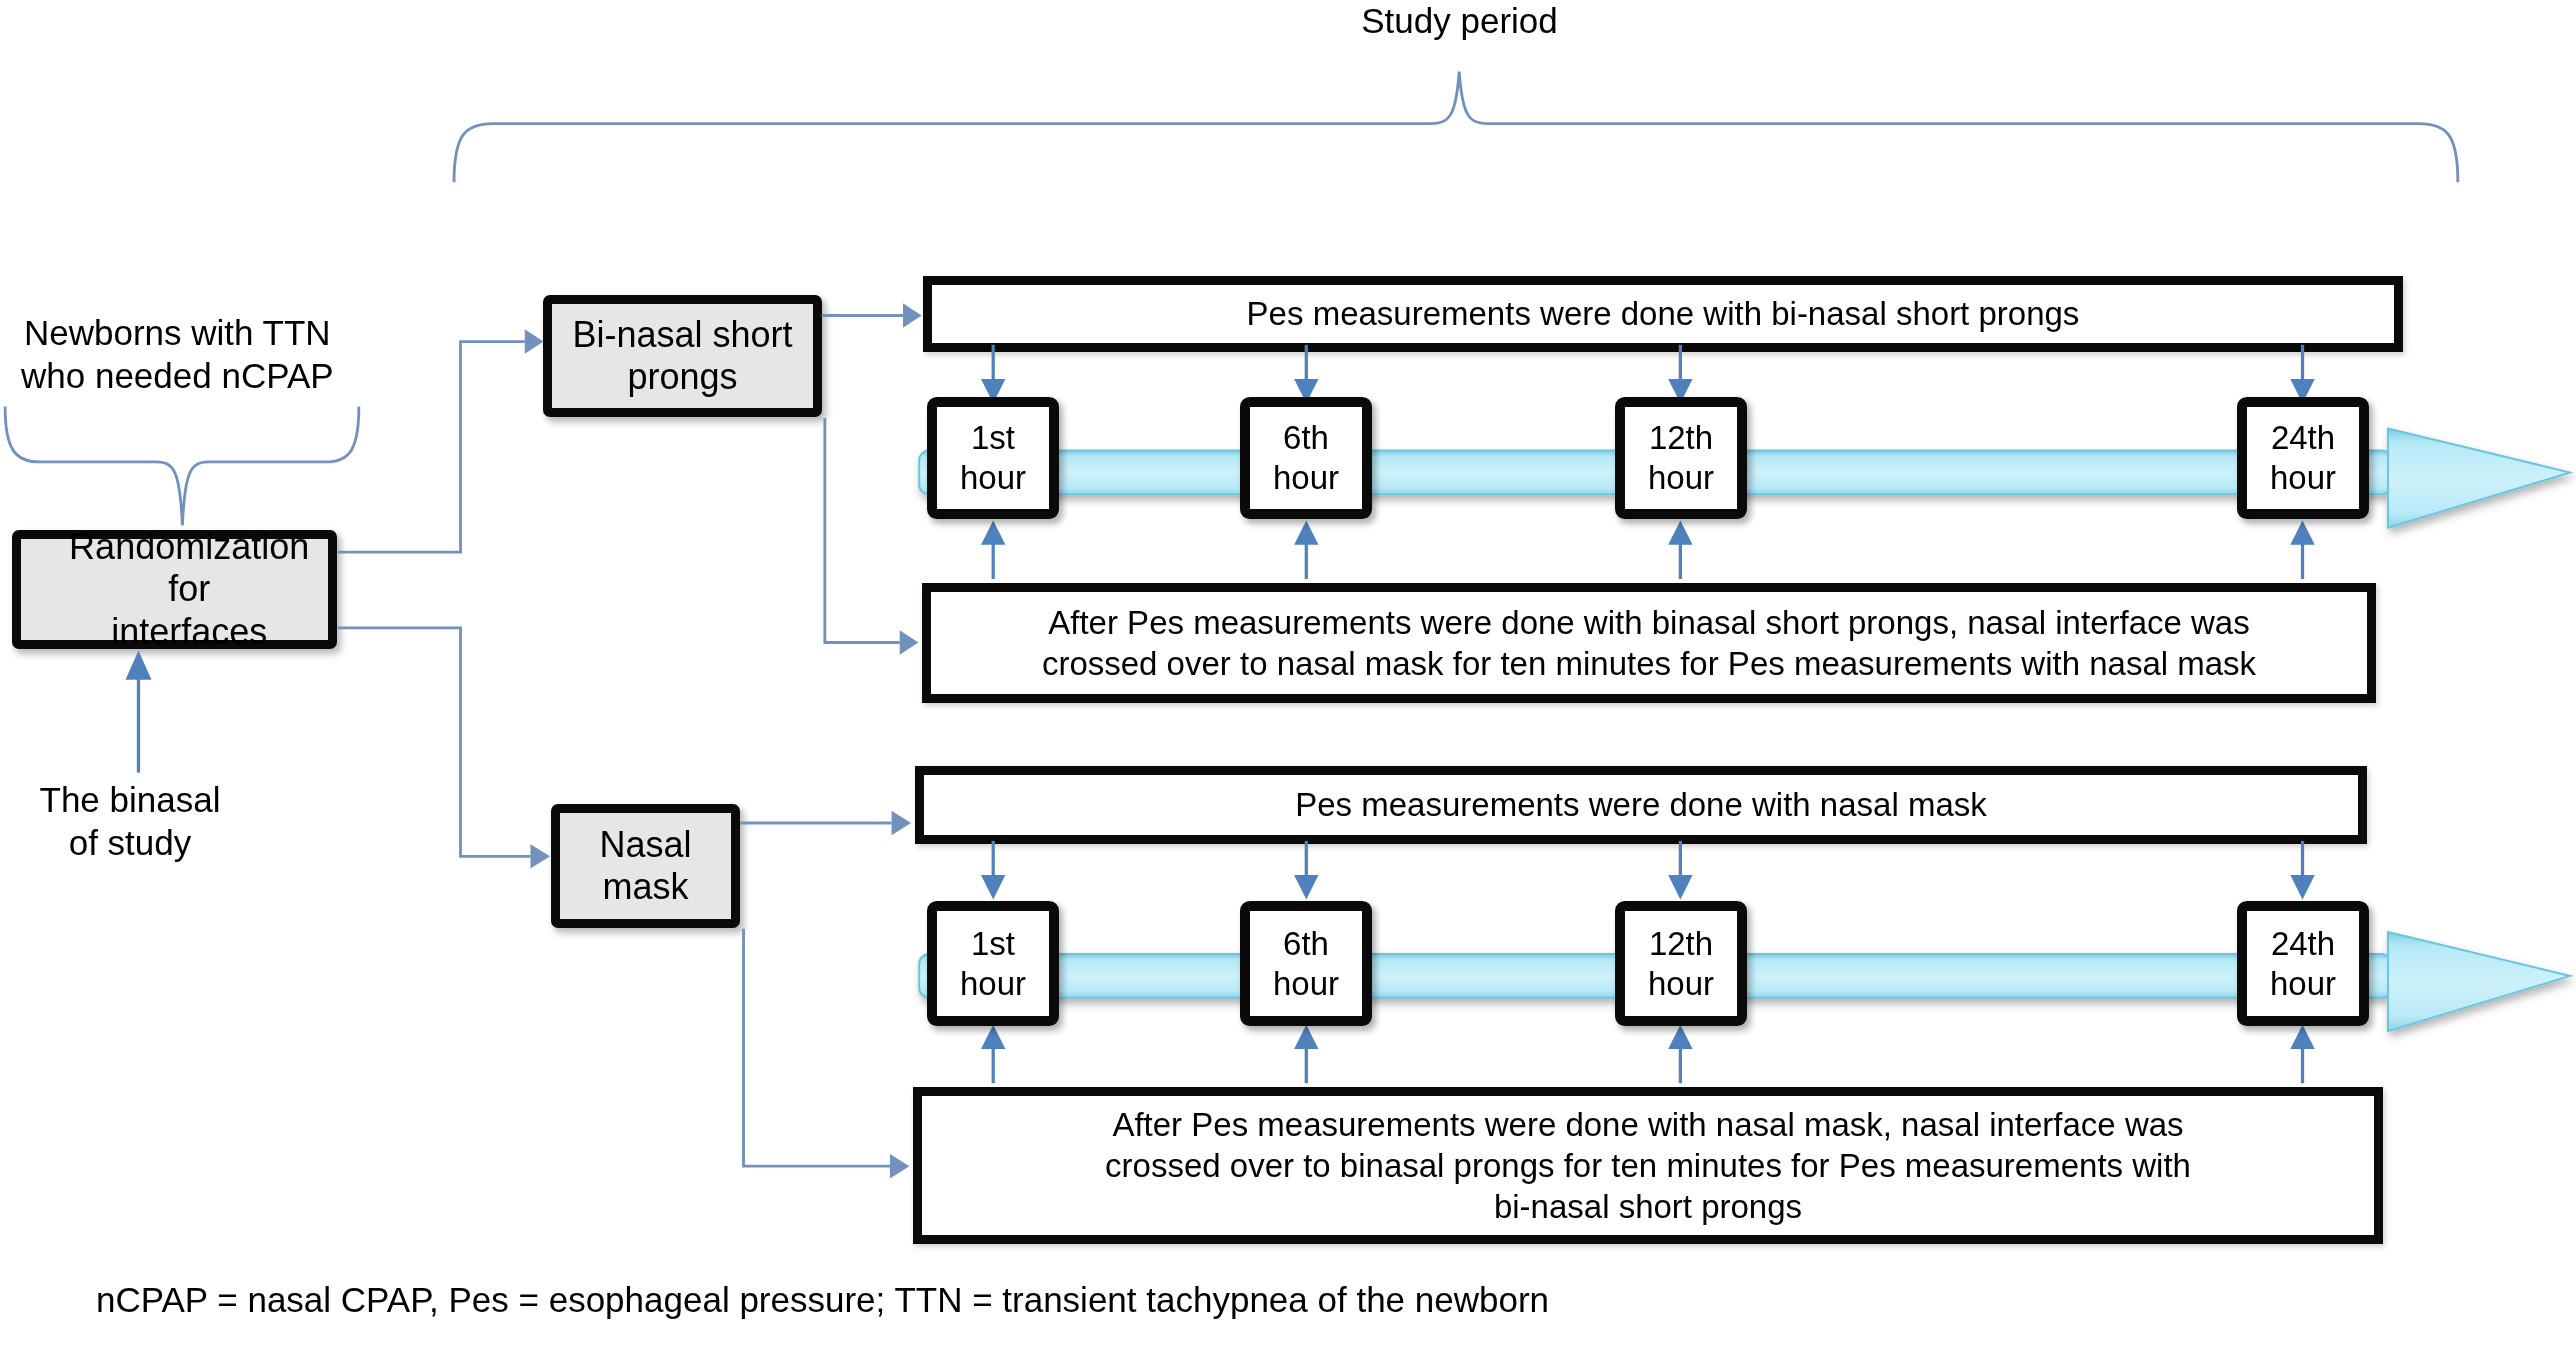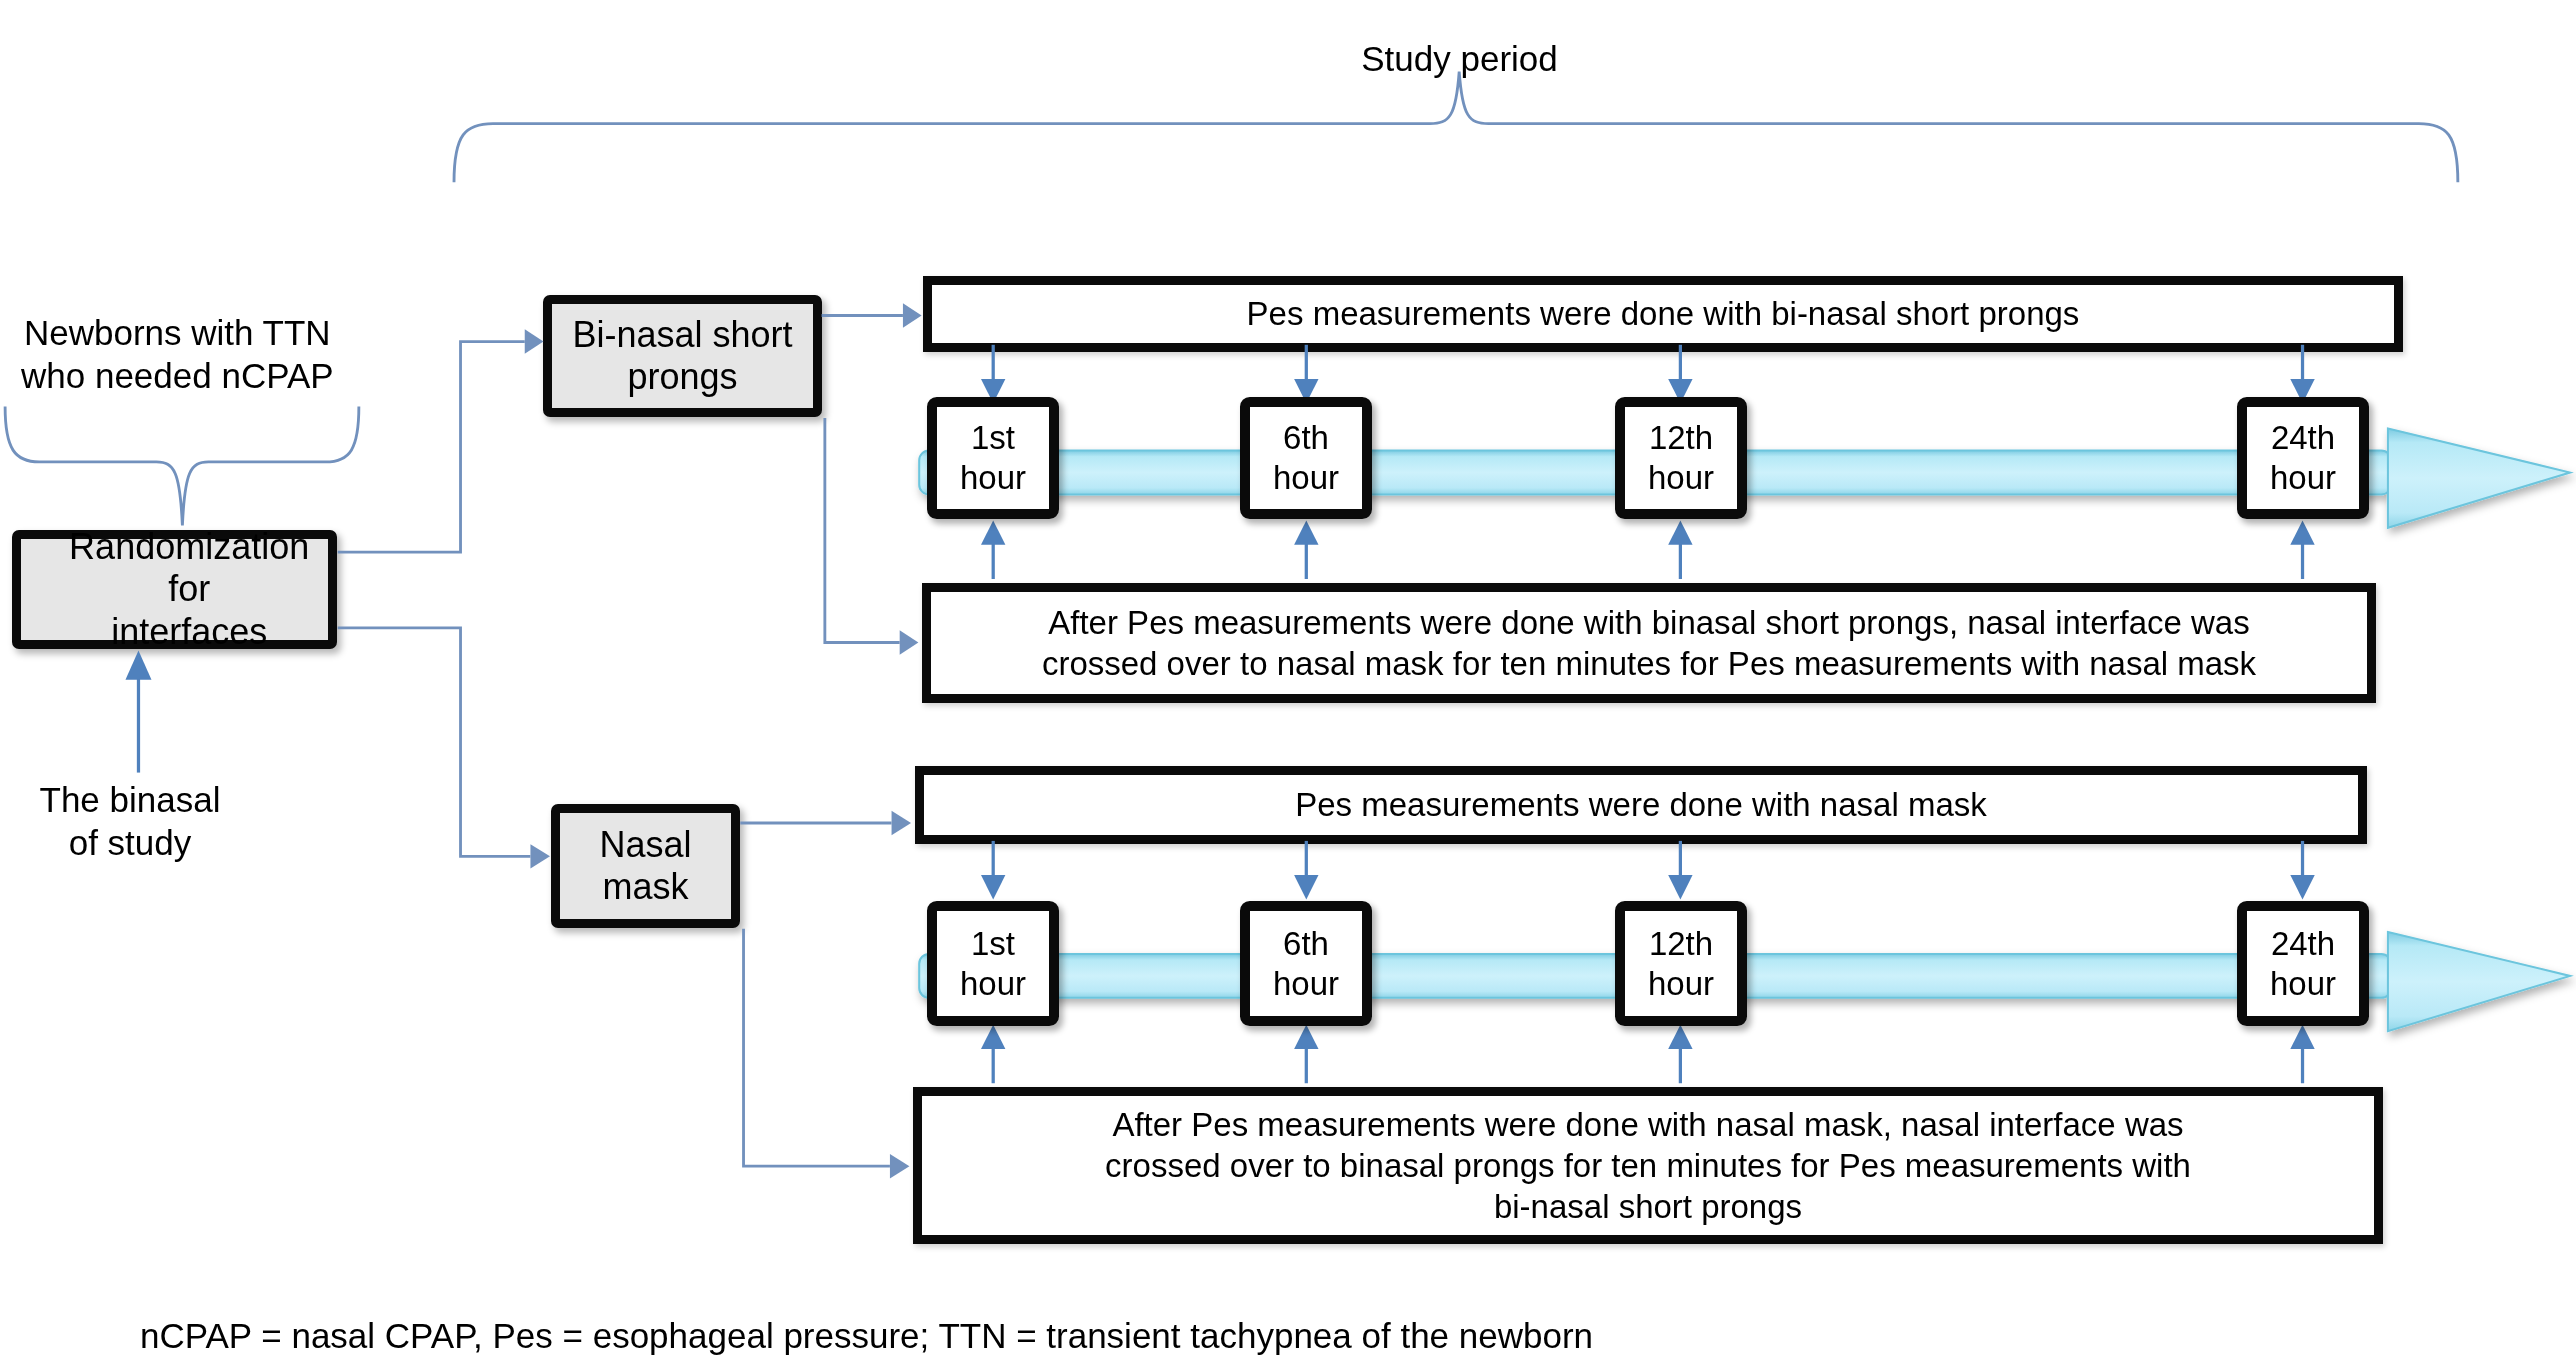--- a/index.html
+++ b/index.html
@@ -151,21 +151,21 @@
     </g>
 
     <g>
       <use href="#smallArrow" transform="translate(1221,1332) rotate(180)"></use>
       <use href="#smallArrow" transform="translate(1606,1332) rotate(180)"></use>
       <use href="#smallArrow" transform="translate(2066,1332) rotate(180)"></use>
       <use href="#smallArrow" transform="translate(2831,1332) rotate(180)"></use>
     </g>
   </svg>
 
-  <div class="abs txt plain-label" style="left:1297px; top:0px; width:325px;margin-top:38px;">Study period</div>
+  <div class="abs txt plain-label" style="left:1297px; top:0px; width:325px;">Study period</div>
 
   <div class="abs txt plain-label" style="left:16.3px; top:312px; width:322px;">Newborns with TTN
 who needed nCPAP</div>
 
   <div class="abs txt gray-box" style="left:12.2px; top:530px; width:325px; height:119px;padding-left:29px;">Randomization for
 interfaces</div>
 
   <div class="abs txt plain-label" style="left:0px; top:779px; width:260px;">The binasal
 of study</div>
 
@@ -197,16 +197,16 @@
 
   <div class="abs txt hour-box" style="left:927px; top:901px; width:132px; height:125px;">1st
 hour</div>
   <div class="abs txt hour-box" style="left:1240px; top:901px; width:132px; height:125px;">6th
 hour</div>
   <div class="abs txt hour-box" style="left:1615px; top:901px; width:132px; height:125px;">12th
 hour</div>
   <div class="abs txt hour-box" style="left:2237px; top:901px; width:132px; height:125px;">24th
 hour</div>
 
-  <div class="abs footnote" style="left:96px; top:1316px;margin-left:44px;">nCPAP = nasal CPAP, Pes = esophageal pressure; TTN = transient tachypnea of the newborn</div>
+  <div class="abs footnote" style="left:96px; top:1280px;">nCPAP = nasal CPAP, Pes = esophageal pressure; TTN = transient tachypnea of the newborn</div>
 
 </div>
 
 
 </body></html>

